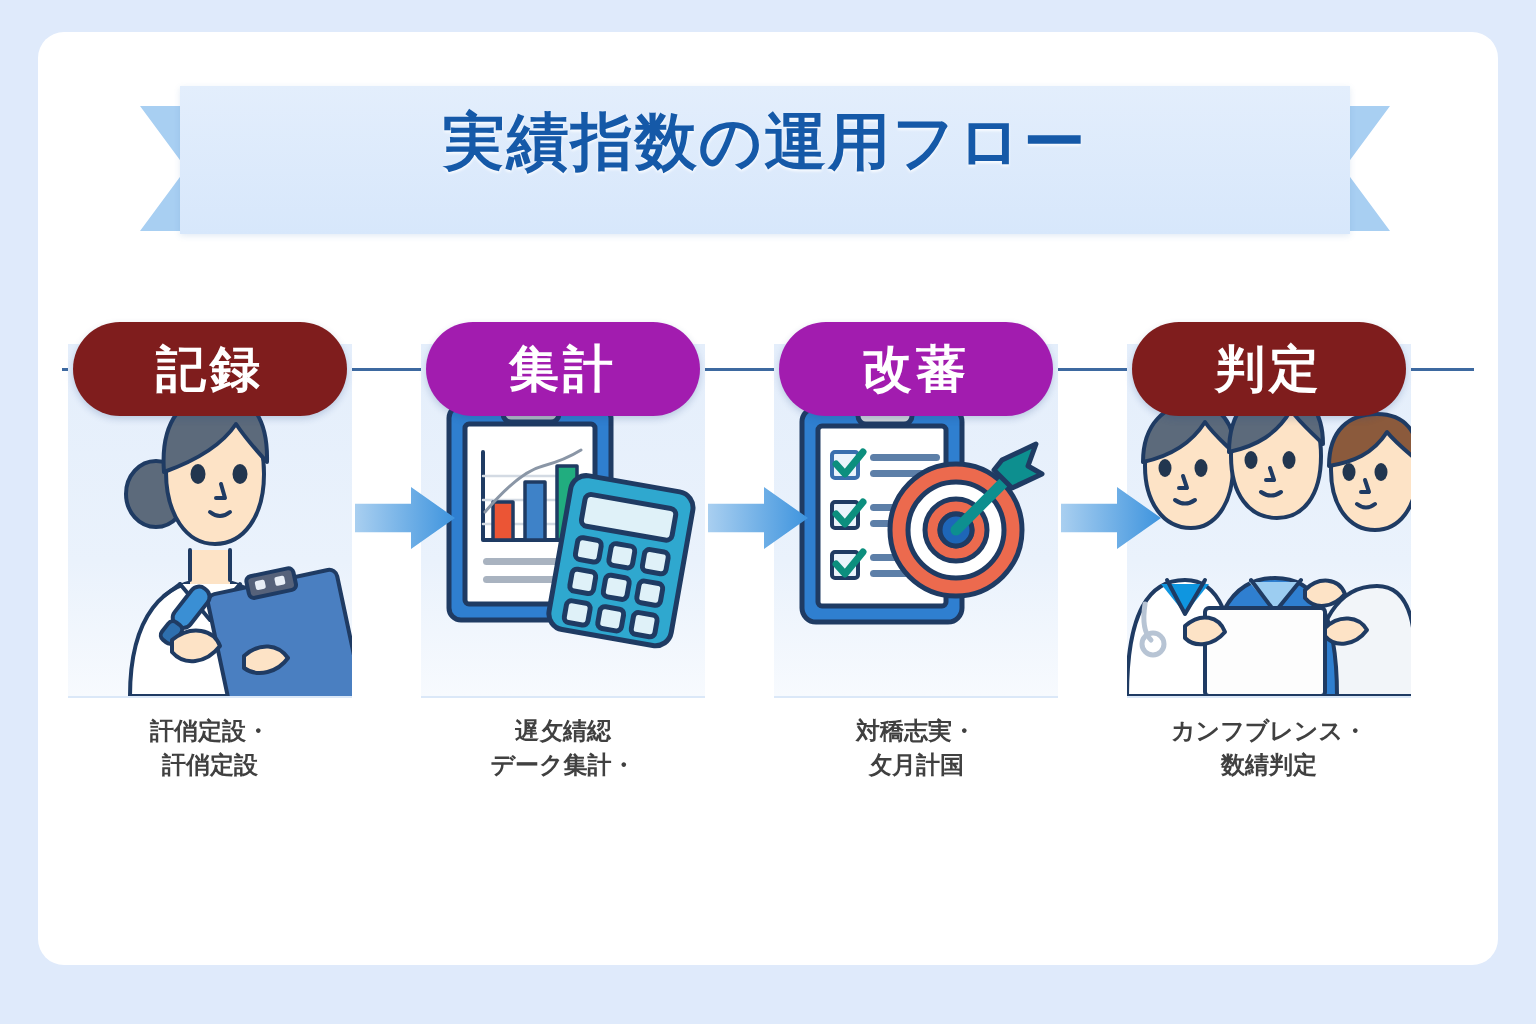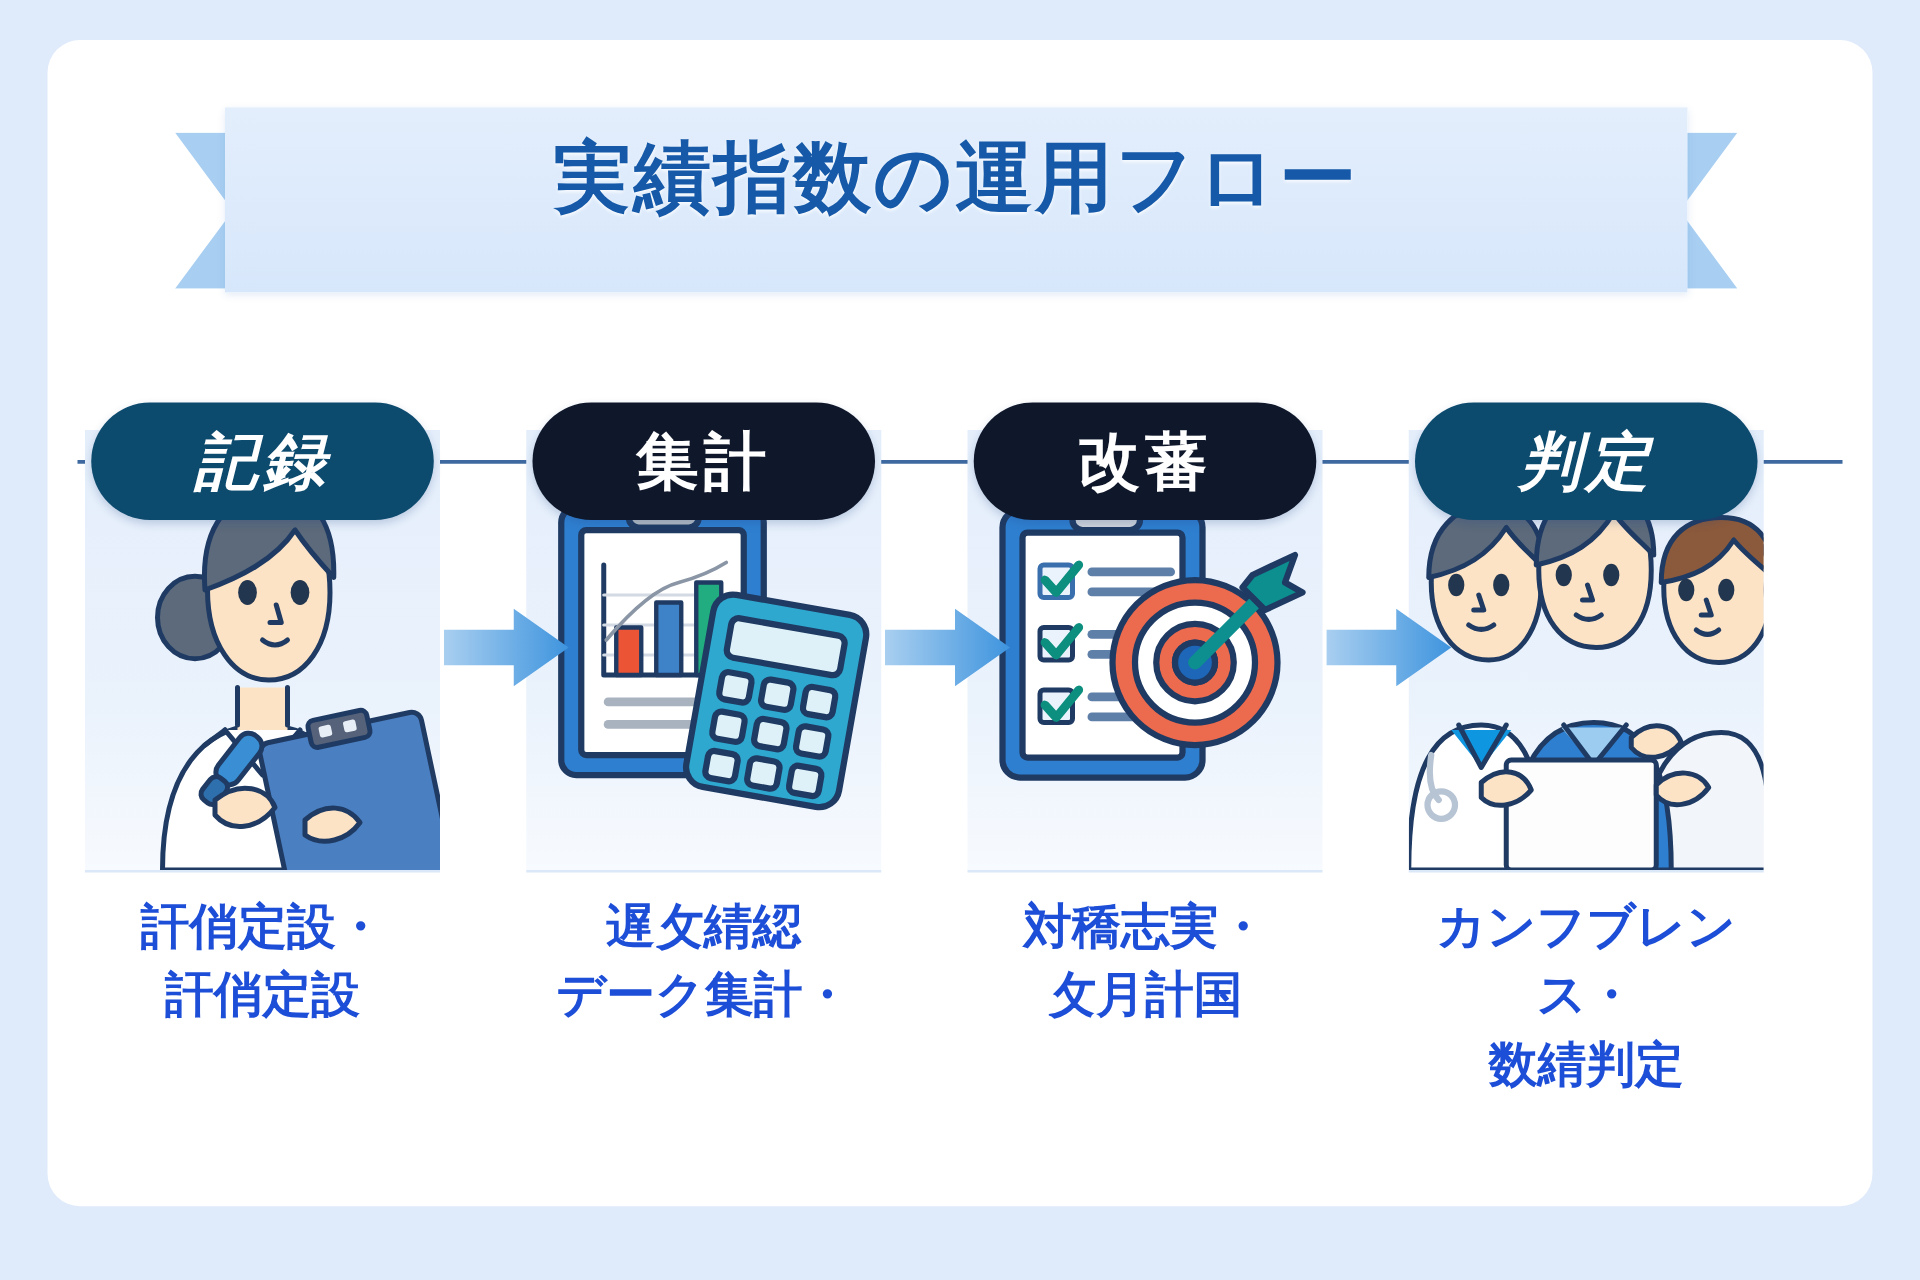--- a/index.html
+++ b/index.html
@@ -53,25 +53,25 @@
     background:linear-gradient(180deg,#e4eefb 0%,#eaf2fc 62%,#f7fafe 100%);
     border-bottom:2px solid #dbe8f8;
     overflow:hidden;
   }
   .badge{
     position:relative;z-index:3;margin:0 auto;width:274px;height:94px;
     border-radius:47px;display:flex;align-items:center;justify-content:center;
     color:#fff;font-size:50px;font-weight:bold;letter-spacing:4px;
     box-shadow:0 3px 7px rgba(30,70,130,.22);
   }
-  .badge.blue{background:#0c4a6e;font-style:italic;}
-  .badge.teal{background:#0f172a;}
+  .badge.blue{background:#7f1d1d;}
+  .badge.teal{background:#a21caf;}
   .caption{
     position:absolute;top:392px;left:0;width:296px;text-align:center;
-    color:#1d4ed8;font-size:39px;font-weight:bold;line-height:1.42;
+    color:#404040;font-size:24px;font-weight:bold;line-height:1.42;
   }
 
   
   .arrow{position:absolute;top:487px;width:100px;height:62px;}
   .arrow i{
     display:block;width:100%;height:100%;
     background:linear-gradient(90deg,#a9cff0 0%,#3e94de 100%);
     clip-path:polygon(0 27%,56% 27%,56% 0,100% 50%,56% 100%,56% 73%,0 73%);
   }
   .arrow.a1{left:355px;}

